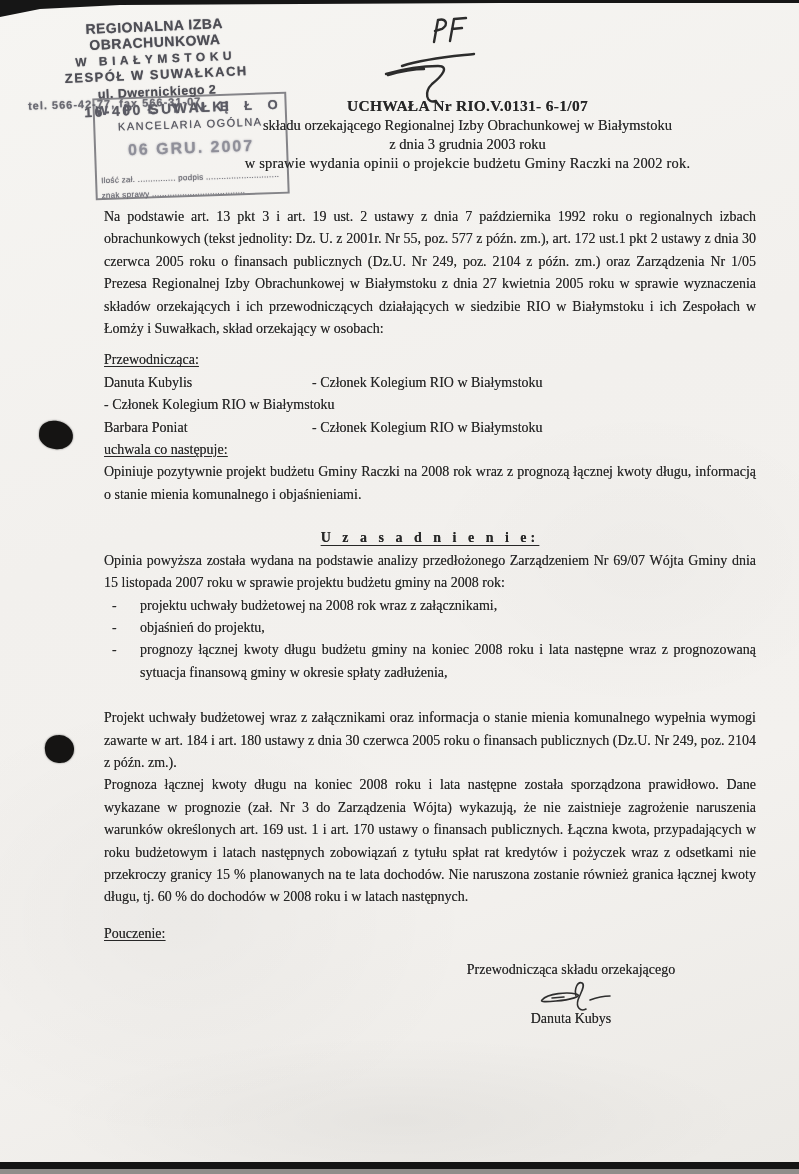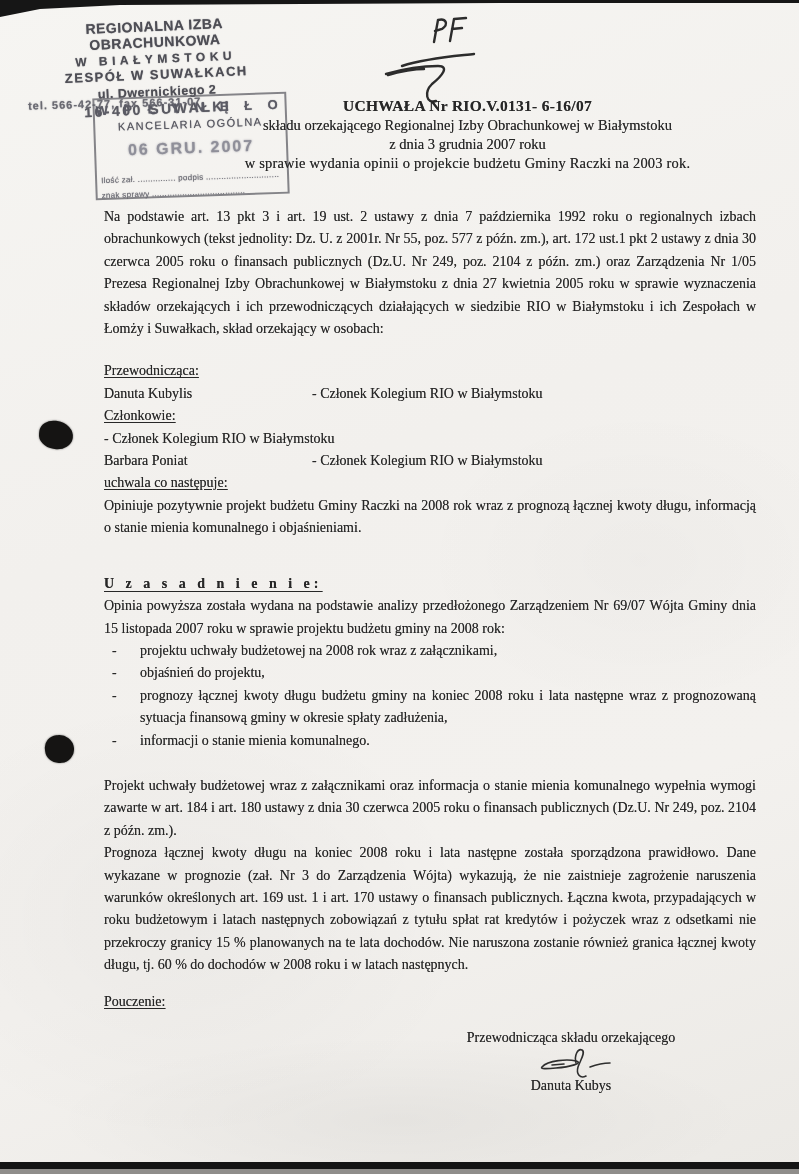--- a/index.html
+++ b/index.html
@@ -61,26 +61,26 @@
   
   .title-block { position:absolute; left:140px; top:96px; width:655px; text-align:center; line-height:19px; font-size:14.5px; }
   .title-block .t1 { font-weight:bold; font-size:15.5px; letter-spacing:0.3px; }
   .title-block .t2 { margin-top:1px; }
   .title-block .t4 { letter-spacing:0.2px; }
 
   
   .doc-body { position:absolute; left:104px; top:206px; width:652px; font-size:14px; line-height:22.4px; text-align:justify; }
   .doc-body p { text-align:justify; }
   .u { text-decoration:underline; text-underline-offset:2px; }
-  .panel { margin-top:20px; }
+  .panel { margin-top:9px; }
   .panel .row { display:flex; }
   .panel .nm { width:208px; flex:none; text-align:left; }
   .panel .rl { text-align:right; }
   .res-head { }
-  .uz-head { margin-top:33px; text-align:left; font-weight:bold; letter-spacing:4px; text-decoration:underline; text-underline-offset:3px; }
+  .uz-head { margin-top:21px; text-align:center; font-weight:bold; letter-spacing:4px; text-decoration:underline; text-underline-offset:3px; }
   .dash-list { list-style:none; }
   .dash-list li { position:relative; padding-left:36px; text-align:justify; }
   .dash-list li::before { content:"-"; position:absolute; left:8px; }
   .p-gap { margin-top:23px; }
   .pz-head { margin-top:14px; }
   .sig-block { margin-top:14px; margin-left:312px; width:310px; text-align:center;font-family:Liberation Serif, serif; }
   .sig-svg { display:block; margin:-2px auto -6px auto; }
 </style>
 </head>
 <body>
@@ -118,56 +118,54 @@
     <g stroke="#2c2c2c" stroke-width="2.4" fill="none" stroke-linecap="round">
       <path d="M66,12 L62,34 M66,12 C74,10 77,16 70,21 L63,23"></path>
       <path d="M82,11 L78,33 M82,11 L94,10 M80,21 L90,20"></path>
       <path d="M30,58 C55,50 85,48 102,46"></path>
       <path d="M14,66 C35,60 55,58 66,58 C78,58 70,68 60,76 C52,84 54,96 64,93"></path>
       <path d="M16,67 C28,63 44,61 52,61"></path>
     </g>
   </svg>
 
   <div class="title-block ink">
-    <div class="t1">UCHWAŁA Nr RIO.V.0131- 6-16/07</div>
+    <div class="t1">UCHWAŁA Nr RIO.V.0131- 6-1/07</div>
     <div class="t2">składu orzekającego Regionalnej Izby Obrachunkowej w Białymstoku</div>
-    <div class="t3">z dnia 3 grudnia 2007 roku</div>
-    <div class="t4">w sprawie wydania opinii o  projekcie budżetu Gminy Raczki na 2003 rok.</div>
+    <div class="t3">z dnia 3 grudnia 2003 roku</div>
+    <div class="t4">w sprawie wydania opinii o  projekcie budżetu Gminy Raczki na 2002 rok.</div>
   </div>
 
   <div class="doc-body ink">
 
     <p>Na podstawie art. 13 pkt  3 i art. 19 ust. 2 ustawy z dnia 7 października 1992 roku o regionalnych izbach obrachunkowych (tekst jednolity: Dz. U. z 2001r. Nr 55, poz. 577 z późn. zm.), art. 172 ust.1 pkt 2 ustawy z dnia 30 czerwca 2005 roku o finansach publicznych (Dz.U. Nr 249, poz. 2104 z późn. zm.) oraz Zarządzenia Nr 1/05 Prezesa Regionalnej Izby Obrachunkowej w Białymstoku z dnia 27 kwietnia 2005 roku  w sprawie wyznaczenia składów orzekających i ich przewodniczących działających w siedzibie RIO w Białymstoku i ich Zespołach w Łomży i Suwałkach, skład orzekający w osobach:</p>
 
     <div class="panel">
       <div class="u">Przewodnicząca:</div>
       <div class="row">
         <span class="nm">Danuta Kubylis</span>
         <span class="rl">- Członek Kolegium RIO w Białymstoku</span>
       </div>
-      <div class="u">Członkowie:</div>
       <div class="row">
         <span class="rl">- Członek Kolegium RIO w Białymstoku</span>
       </div>
       <div class="row">
         <span class="nm">Barbara Poniat</span>
         <span class="rl">- Członek Kolegium RIO w Białymstoku</span>
       </div>
     </div>
 
     <div class="u res-head">uchwala co następuje:</div>
     <p>Opiniuje pozytywnie projekt budżetu Gminy Raczki na 2008 rok wraz z prognozą łącznej kwoty długu, informacją o stanie mienia komunalnego i objaśnieniami.</p>
 
     <div class="uz-head">U z a s a d n i e n i e:</div>
     <p>Opinia powyższa została wydana na podstawie analizy przedłożonego Zarządzeniem Nr 69/07 Wójta Gminy dnia 15 listopada 2007 roku w sprawie projektu budżetu gminy na 2008 rok:</p>
     <ul class="dash-list">
       <li>projektu uchwały budżetowej na 2008 rok wraz z załącznikami,</li>
       <li>objaśnień do projektu,</li>
       <li>prognozy łącznej kwoty długu budżetu gminy na koniec 2008 roku i lata następne wraz z prognozowaną sytuacja finansową gminy w okresie spłaty zadłużenia,</li>
-      <li>informacji o stanie mienia komunalnego.</li>
     </ul>
 
     <p class="p-gap">Projekt uchwały budżetowej wraz z załącznikami oraz informacja o stanie mienia komunalnego wypełnia wymogi zawarte w art. 184 i art. 180 ustawy z dnia 30 czerwca 2005 roku o finansach publicznych (Dz.U. Nr 249, poz. 2104 z późn. zm.).</p>
     <p>Prognoza łącznej kwoty długu na koniec 2008 roku i lata następne została sporządzona prawidłowo. Dane wykazane w prognozie (zał. Nr 3 do Zarządzenia Wójta) wykazują, że nie zaistnieje zagrożenie naruszenia warunków określonych art. 169 ust. 1 i art. 170 ustawy o finansach publicznych. Łączna kwota, przypadających w roku budżetowym i latach następnych zobowiązań z tytułu spłat rat kredytów i pożyczek wraz z odsetkami nie przekroczy granicy 15 % planowanych na te lata dochodów. Nie naruszona zostanie również granica łącznej kwoty długu, tj. 60 % do dochodów w 2008 roku i w latach następnych.</p>
 
     <div class="u pz-head">Pouczenie:</div>
 
     <div class="sig-block">
       <div>Przewodnicząca składu orzekającego</div>
       <svg class="sig-svg" width="130" height="34" viewBox="0 0 130 34">

